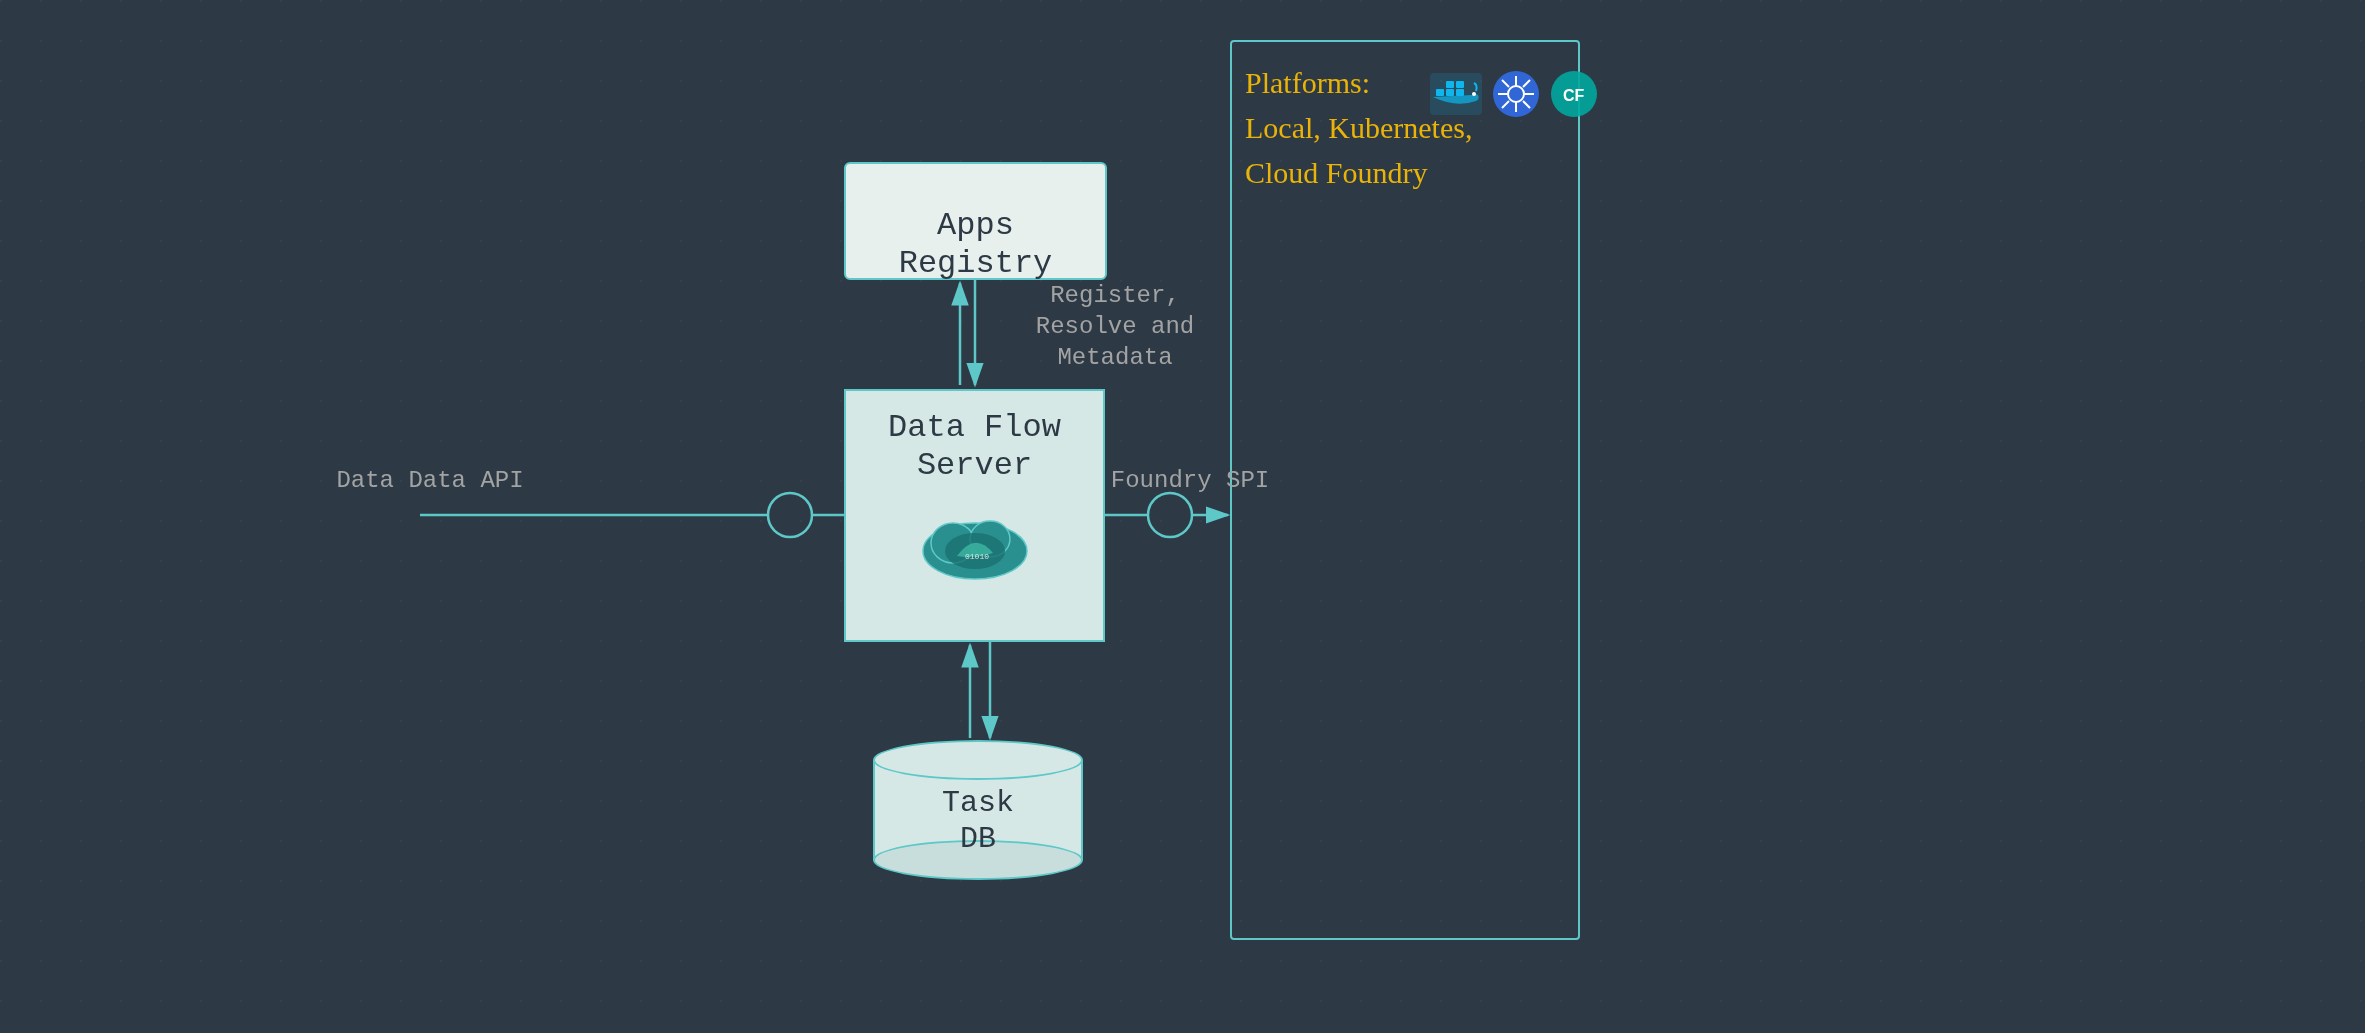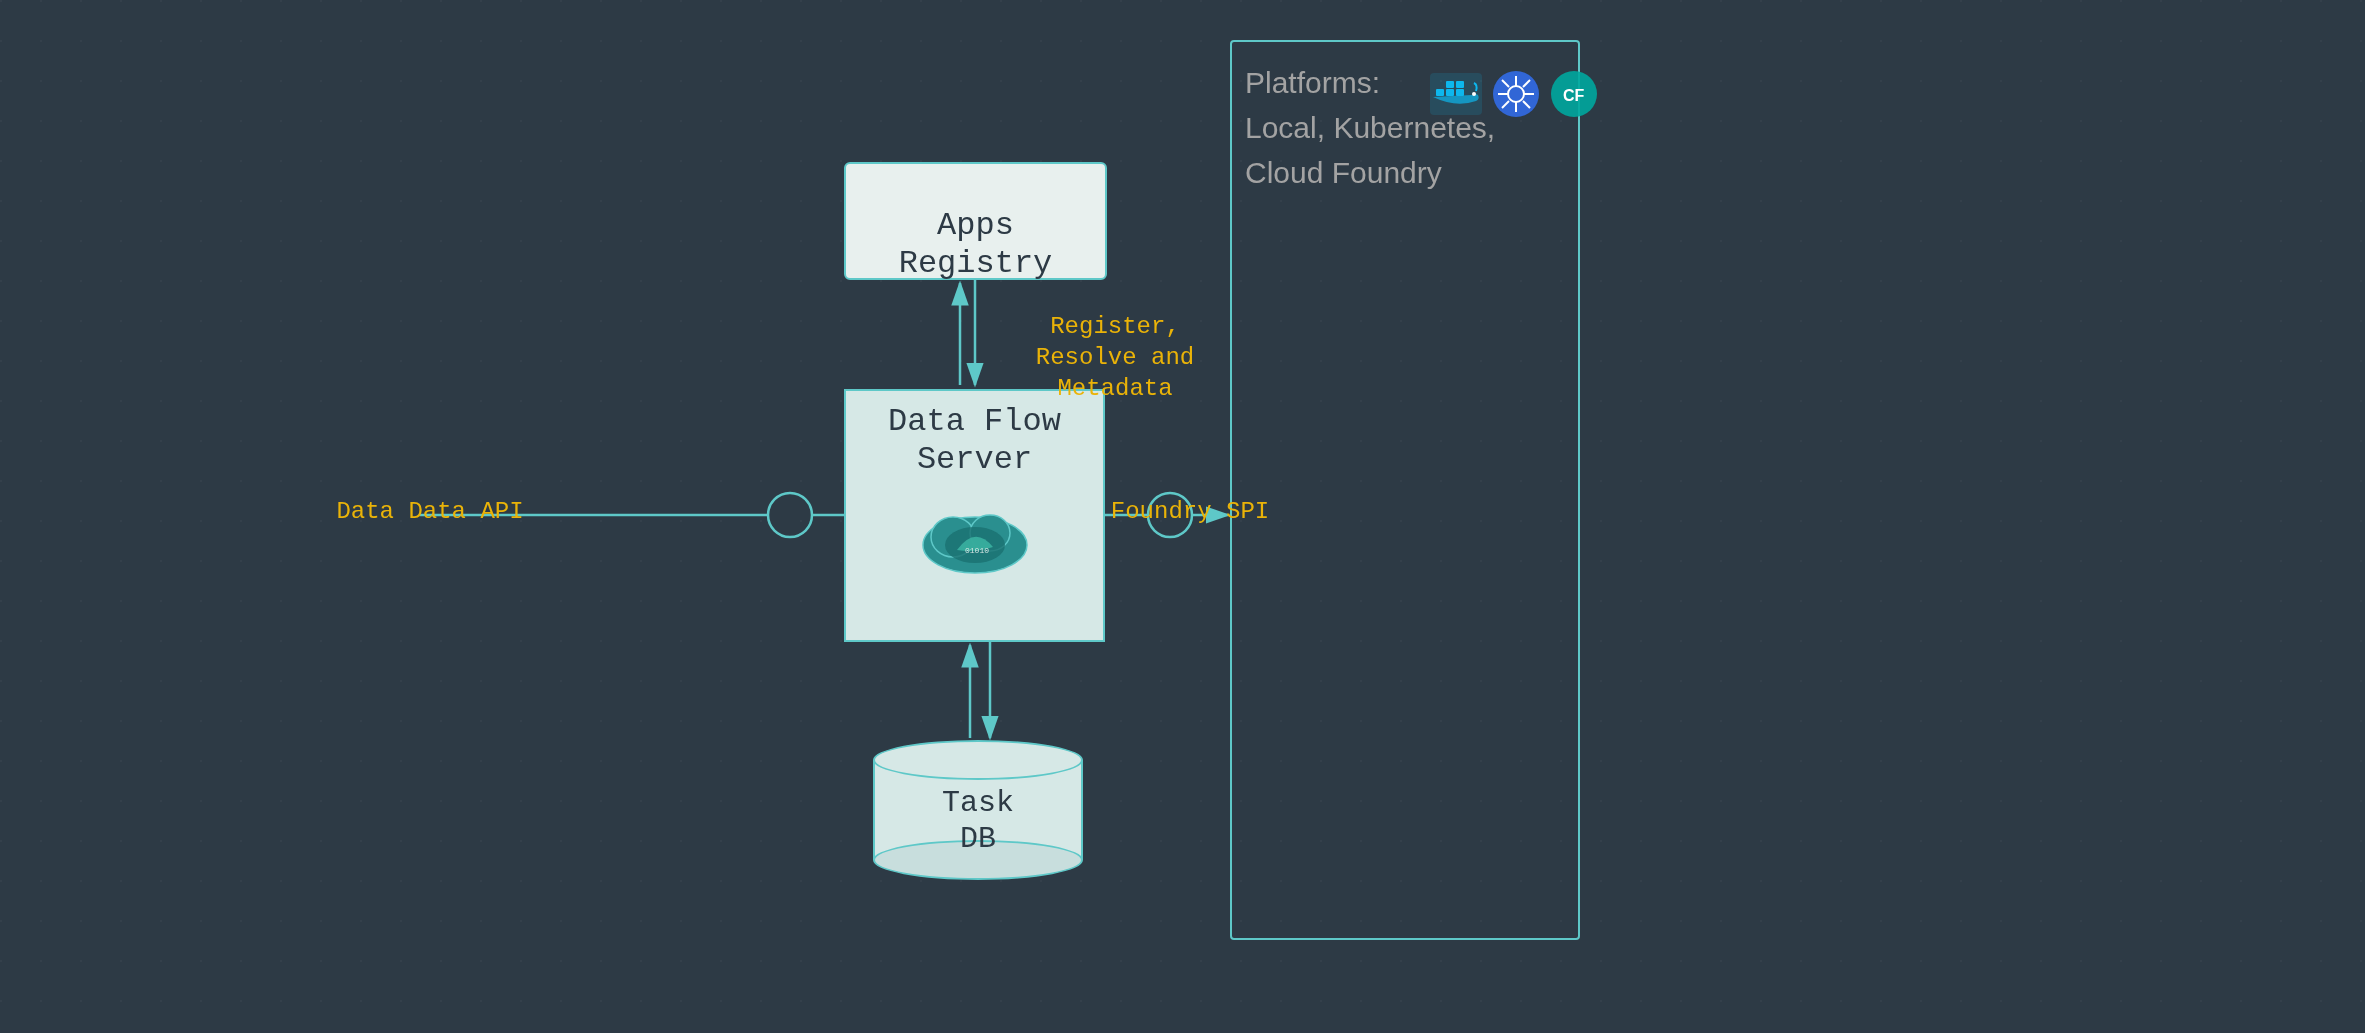--- a/index.html
+++ b/index.html
@@ -62,21 +62,21 @@
       top: 389px;
       left: 844px;
       width: 261px;
       height: 253px;
       border: 2.5px solid #5ec8c8;
       background: #d6e8e6;
       display: flex;
       flex-direction: column;
       align-items: center;
       justify-content: flex-start;
-      padding-top: 12px;
+      padding-top: 18px;
       text-align: center;
     }
 
     .data-flow-server-box .title {
       font-family: 'Courier New', Courier, monospace;
       font-size: 32px;
       color: #2d3a45;
       font-weight: 400;
       line-height: 1.2;
       margin-bottom: 10px;
@@ -152,23 +152,23 @@
       height: 900px;
       border: 2.5px solid #5ec8c8;
       border-radius: 4px;
       background: transparent;
     }
 
     .platforms-label {
       position: absolute;
       top: 60px;
       left: 1245px;
-      font-family: Liberation Sans, sans-serif;
+      font-family: Liberation Serif, serif;
       font-size: 30px;
-      color: #a3a3a3;
+      color: #eab308;
       line-height: 1.5;
     }
 
     
     .platform-icons {
       position: absolute;
       top: 70px;
       left: 1430px;
       display: flex;
       gap: 10px;
@@ -188,24 +188,23 @@
     .cf-icon {
       width: 48px;
       height: 48px;
     }
 
     
     .arrow-label {
       position: absolute;
       font-family: 'Courier New', Courier, monospace;
       font-size: 24px;
-      color: #eab308;
+      color: #a3a3a3;
       text-align: center;
       line-height: 1.3;
-      margin-top: 31px;
     }
   </style>
 </head>
 <body>
 
 <div class="diagram-container">
 
   <svg class="diagram-svg" viewBox="0 0 2365 1033" preserveAspectRatio="none">
     <defs>
       <marker id="arrowTeal" markerWidth="10" markerHeight="7" refX="9" refY="3.5" orient="auto">

